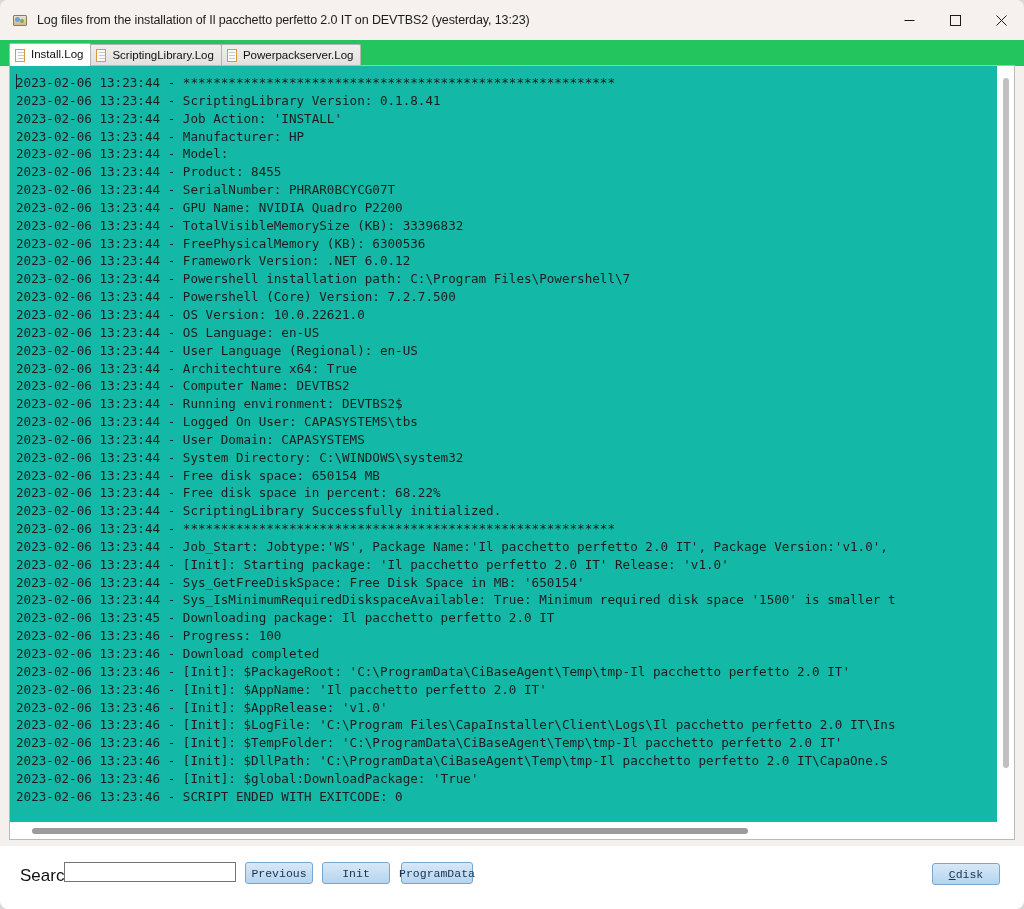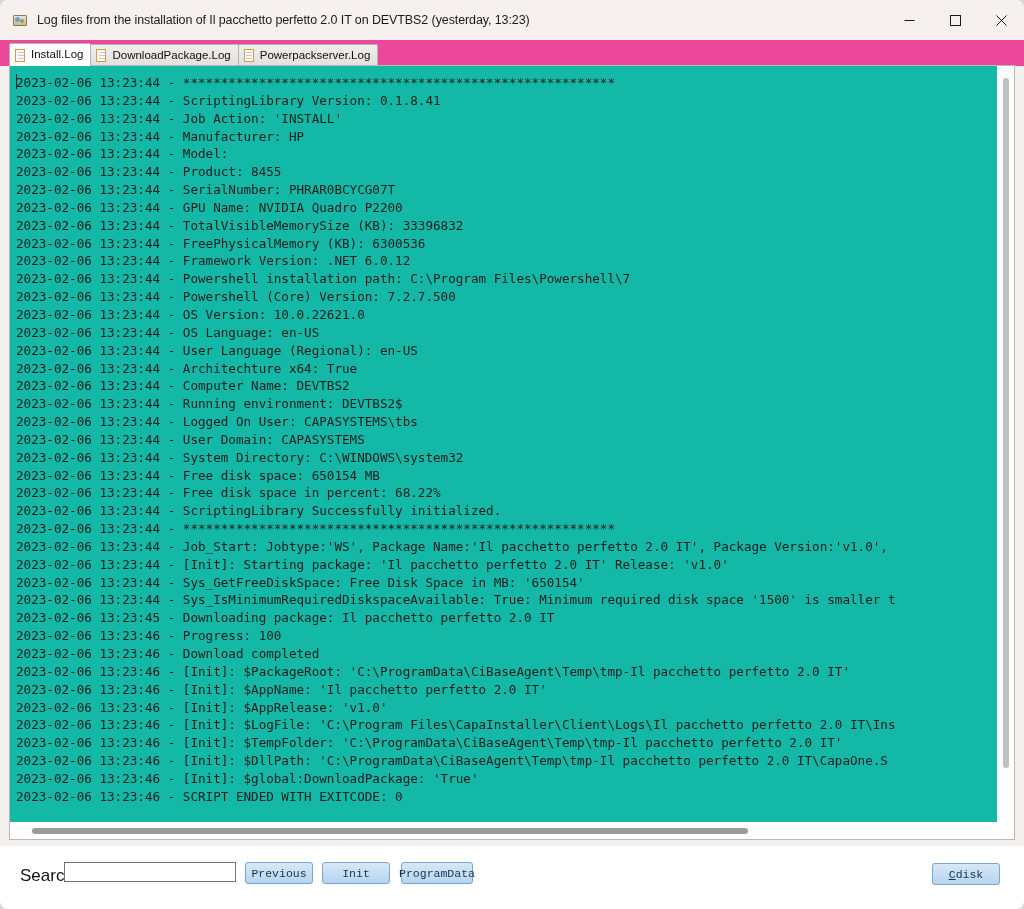--- a/index.html
+++ b/index.html
@@ -89,21 +89,21 @@
     color: #1a1a1a;
   }
   .wc-btn svg { display: block; }
 
   
   #tabstrip {
     position: absolute;
     left: 0; top: 40px;
     width: 1024px;
     height: 26px;
-    background: #ec4899;
+    background: #22c55e;
     display: flex;
     align-items: flex-end;
     padding-left: 9px;
     box-sizing: border-box;
   }
   .tab {
     height: 22px;
     display: flex;
     align-items: center;
     padding: 0 7px 0 5px;
@@ -314,21 +314,21 @@
     <div class="tab active">
       <span class="tab-icon">
           <span class="pg"></span>
         </span>
       <span class="tab-label">Install.Log</span>
     </div>
     <div class="tab">
       <span class="tab-icon">
           <span class="pg"></span>
         </span>
-      <span class="tab-label">DownloadPackage.Log</span>
+      <span class="tab-label">ScriptingLibrary.Log</span>
     </div>
     <div class="tab">
       <span class="tab-icon">
           <span class="pg"></span>
         </span>
       <span class="tab-label">Powerpackserver.Log</span>
     </div>
   </div>
 
   <div id="logpane">

